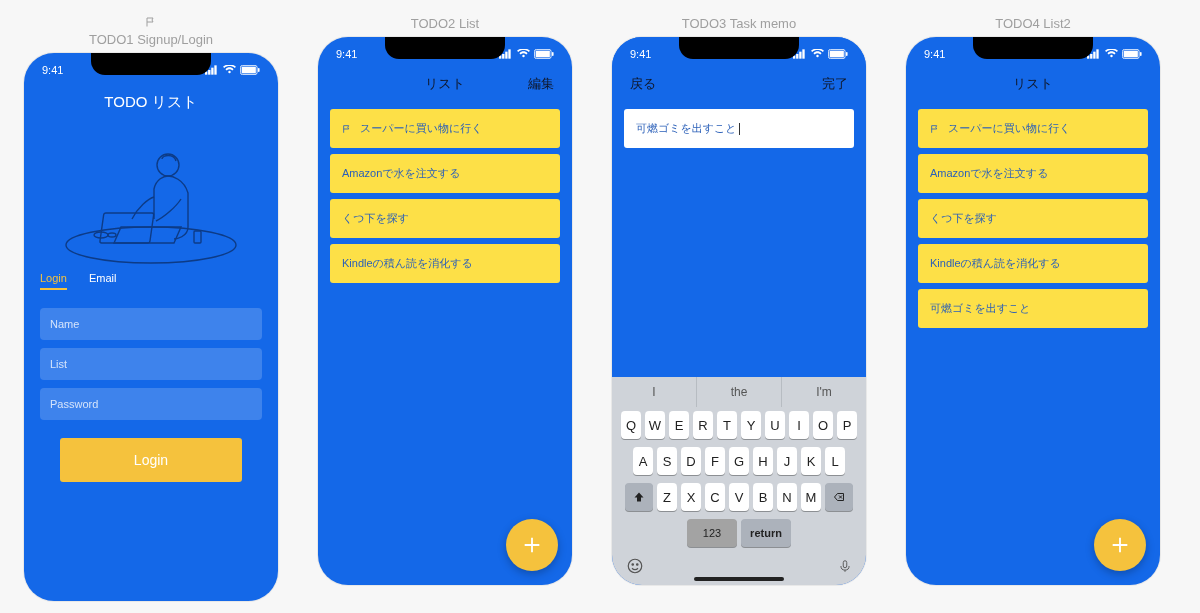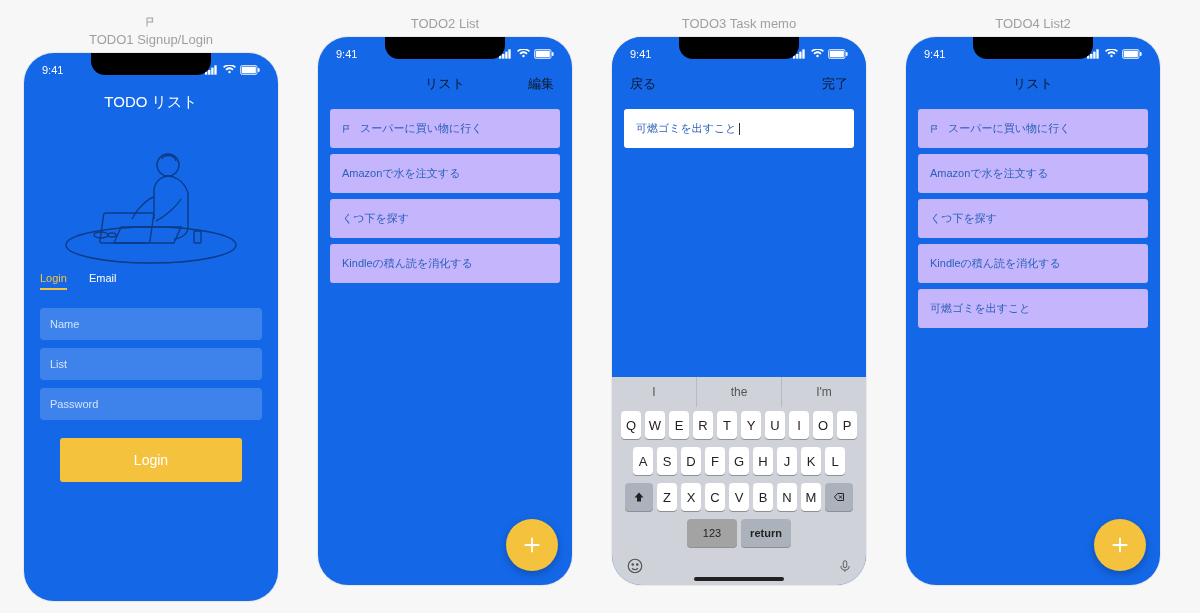--- a/index.html
+++ b/index.html
@@ -101,21 +101,21 @@
     justify-content: space-between;
     padding: 4px 18px 10px;
     color: #0f172a;
     font-size: 13px;
     min-height: 28px;
   }
   .navbar .navside { width: 44px; }
   .navbar .navtitle { flex: 1; text-align: center; }
   .navbar .navright { text-align: right; }
   .card {
-    background: #c4b5fd;
+    background: #fde047;
     margin: 6px 12px;
     border-radius: 3px;
     padding: 12px 12px;
     font-size: 11px;
     color: #2a5fb8;
     display: flex;
     align-items: center;
     gap: 8px;
   }
   .fab {

